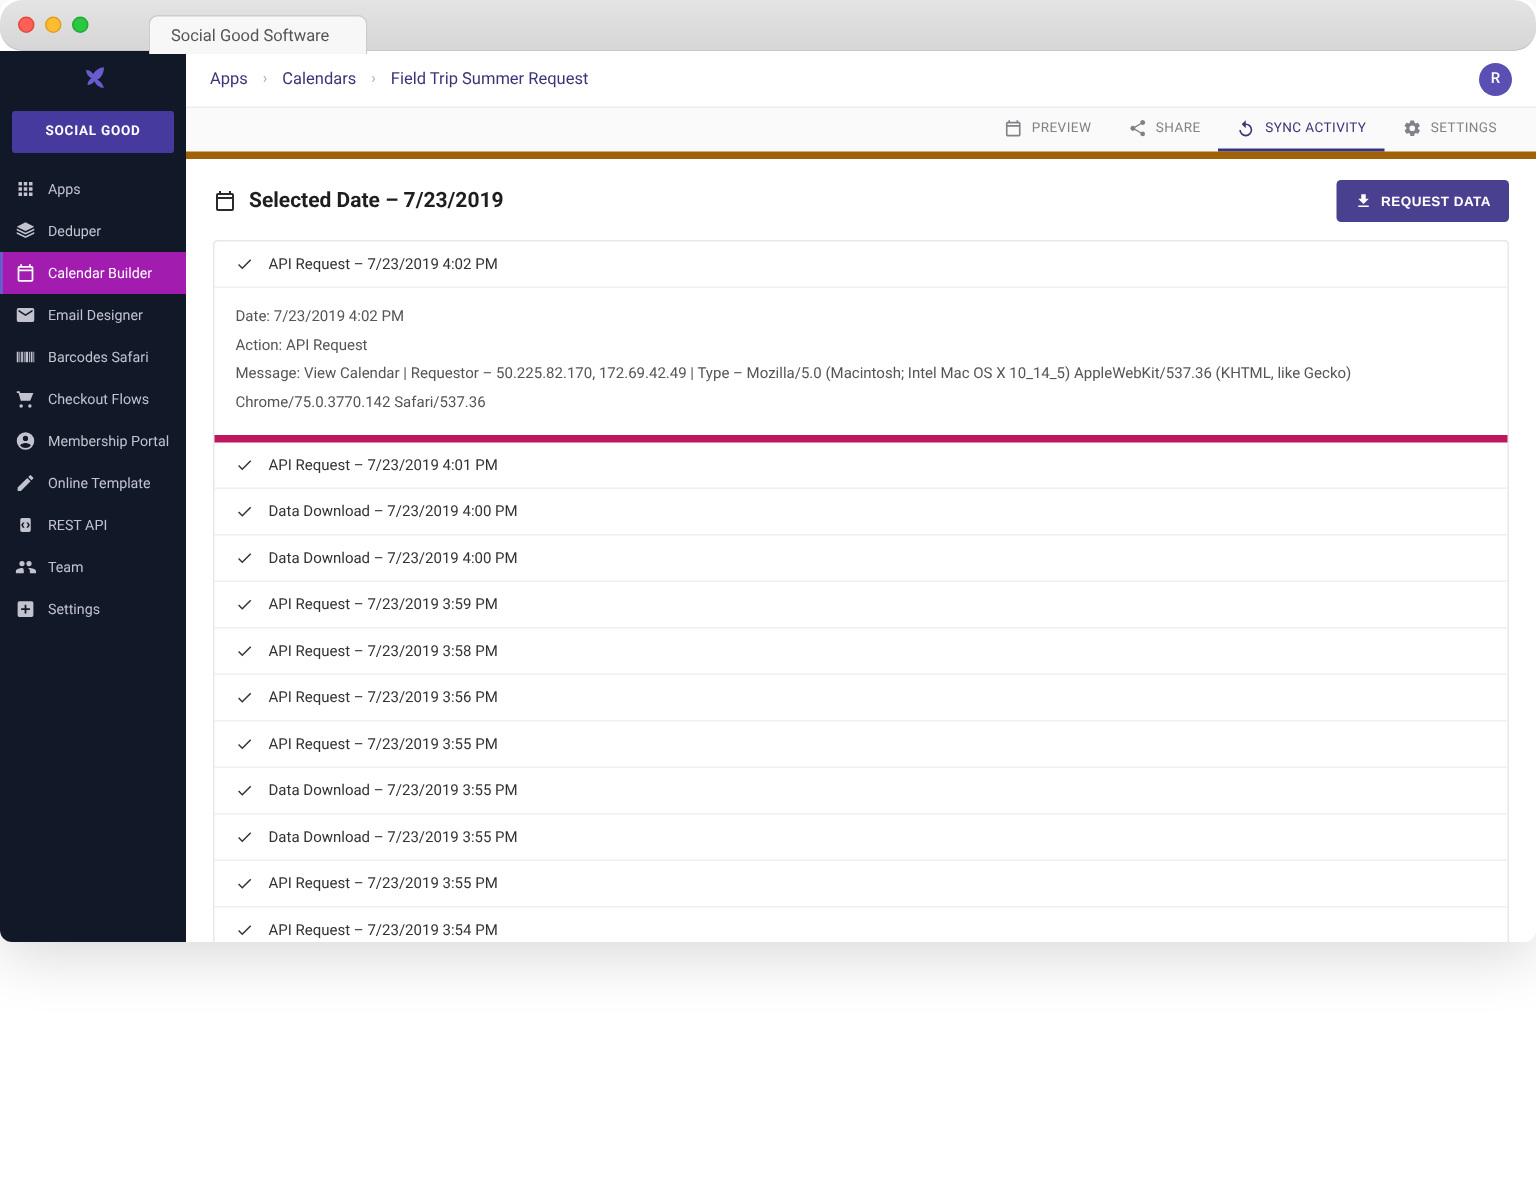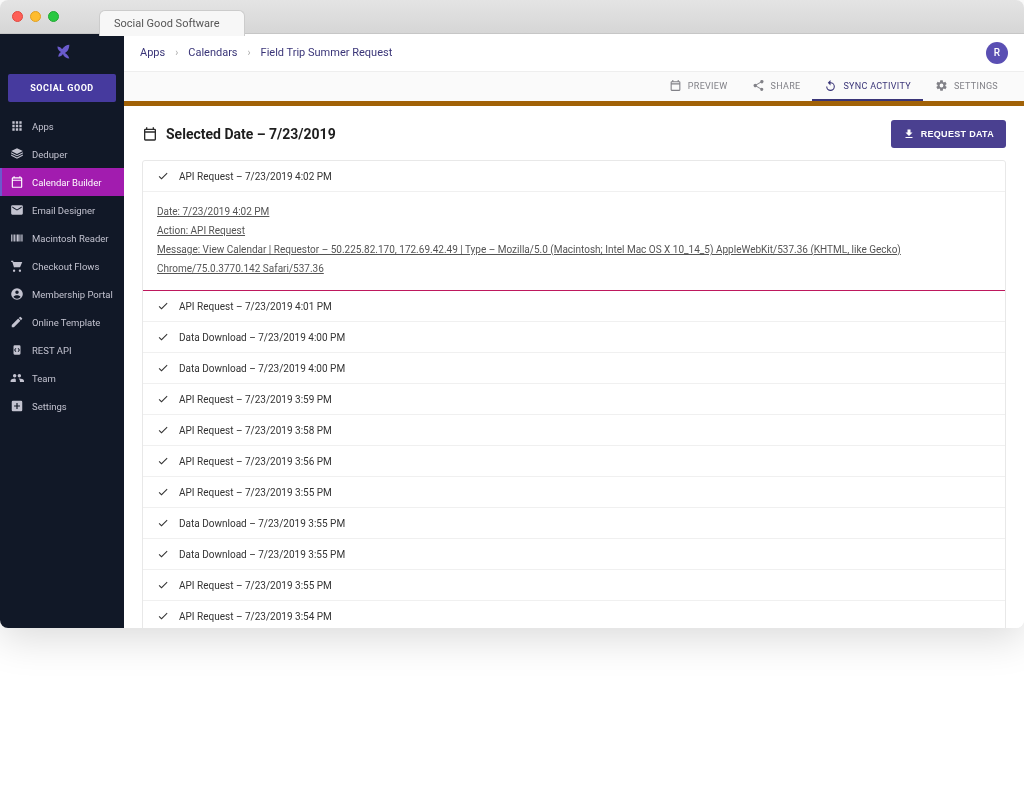--- a/index.html
+++ b/index.html
@@ -1,19 +1,19 @@
 <!DOCTYPE html>
 <html><head>
 <meta charset="utf-8">
 <style>
 * { box-sizing: border-box; margin: 0; padding: 0; }
 body { font-family: -apple-system, BlinkMacSystemFont, "Segoe UI", Roboto, sans-serif; background: #fff; width: 1024px; height: 788px; overflow: hidden; }
 
 .browser-frame { width: 1024px; height: 628px; background: #fff; border-radius: 8px; box-shadow: 0 10px 40px rgba(0,0,0,0.15); overflow: hidden; position: relative; }
-.titlebar { height: 34px; background: linear-gradient(#e4e4e4,#d6d6d6); border-bottom: 1px solid #c6c6c6; display: flex; align-items: center; padding: 0 12px; }
+.titlebar { height: 34px; background: linear-gradient(#e4e4e4,#d6d6d6); border-bottom: 1px solid #c6c6c6; display: flex; align-items: center; padding: 0 12px; border-radius: 15px; }
 .tl-dots { display: flex; gap: 7px; align-items: center; }
 .dot { width: 11px; height: 11px; border-radius: 50%; }
 .dot.red { background: #fe5f57; border:1px solid #e1493f; }
 .dot.yellow { background: #febc2e; border:1px solid #e0a024; }
 .dot.green { background: #28c840; border:1px solid #22a934; }
 .tab { margin-left: 40px; background: #f7f7f7; border: 1px solid #ccc; border-bottom: none; border-radius: 6px 6px 0 0; padding: 6px 24px 6px 14px; font-size: 11px; color: #555; position: relative; top: 6px; }
 
 .app { display: flex; height: calc(100% - 34px); }
 .sidebar { width: 124px; background: #111827; color: #d6d6df; display: flex; flex-direction: column; font-size: 10px; }
 .logo-area { height: 38px; display:flex; align-items:center; justify-content:center; }
@@ -42,21 +42,21 @@
 .title-group { display:flex; align-items:flex-start; gap:8px; }
 .title-group svg { width:16px; height:16px; fill:#2a2a2a; }
 .page-title { font-size:14px; font-weight:700; color:#1e1e1e; }
 .request-btn { background:#4a4090; color:#fff; border:none; display:flex; align-items:center; gap:6px; font-size:9px; font-weight:600; letter-spacing:0.3px; padding:8px 12px; border-radius:3px; cursor:pointer; }
 .request-btn svg { width:12px; height:12px; fill:#fff; }
 
 .log-panel { border:1px solid #e8e8e8; border-radius:3px; }
 .log-row { display:flex; align-items:center; gap:10px; padding: 9px 14px; border-bottom:1px solid #f0f0f0; font-size:10px; color:#333; }
 .log-row:last-child { border-bottom:none; }
 .log-row svg { width:12px; height:12px; fill:#333; flex-shrink:0; }
-.detail-block { padding: 10px 14px 12px 14px; border-bottom:1px solid #be185d; font-size:10px; color:#555; line-height:1.9;text-decoration:underline; }
+.detail-block { padding: 10px 14px 12px 14px; border-bottom:5px solid #be185d; font-size:10px; color:#555; line-height:1.9; }
 </style>
 </head>
 <body>
 
 <div class="browser-frame">
   <div class="titlebar">
     <div class="tl-dots">
       <div class="dot red"></div>
       <div class="dot yellow"></div>
       <div class="dot green"></div>
@@ -104,21 +104,21 @@
               </svg>
             </span>
             <span>Email Designer</span>
           </div>
           <div class="nav-item">
             <span class="nav-icon">
               <svg viewBox="0 0 24 24">
                 <path d="M2 6h2v12H2zM5 6h1v12H5zM7 6h2v12H7zM10 6h1v12h-1zM12 6h3v12h-3zM16 6h1v12h-1zM18 6h2v12h-2zM21 6h1v12h-1z"></path>
               </svg>
             </span>
-            <span>Macintosh Reader</span>
+            <span>Barcodes Safari</span>
           </div>
           <div class="nav-item">
             <span class="nav-icon">
               <svg viewBox="0 0 24 24">
                 <path d="M7 18a2 2 0 1 0 2 2 2 2 0 0 0-2-2zm10 0a2 2 0 1 0 2 2 2 2 0 0 0-2-2zM7.2 14h9.5a1 1 0 0 0 .9-.6L21 5H6l-.6-2H2v2h2l3 10z"></path>
               </svg>
             </span>
             <span>Checkout Flows</span>
           </div>
           <div class="nav-item">

